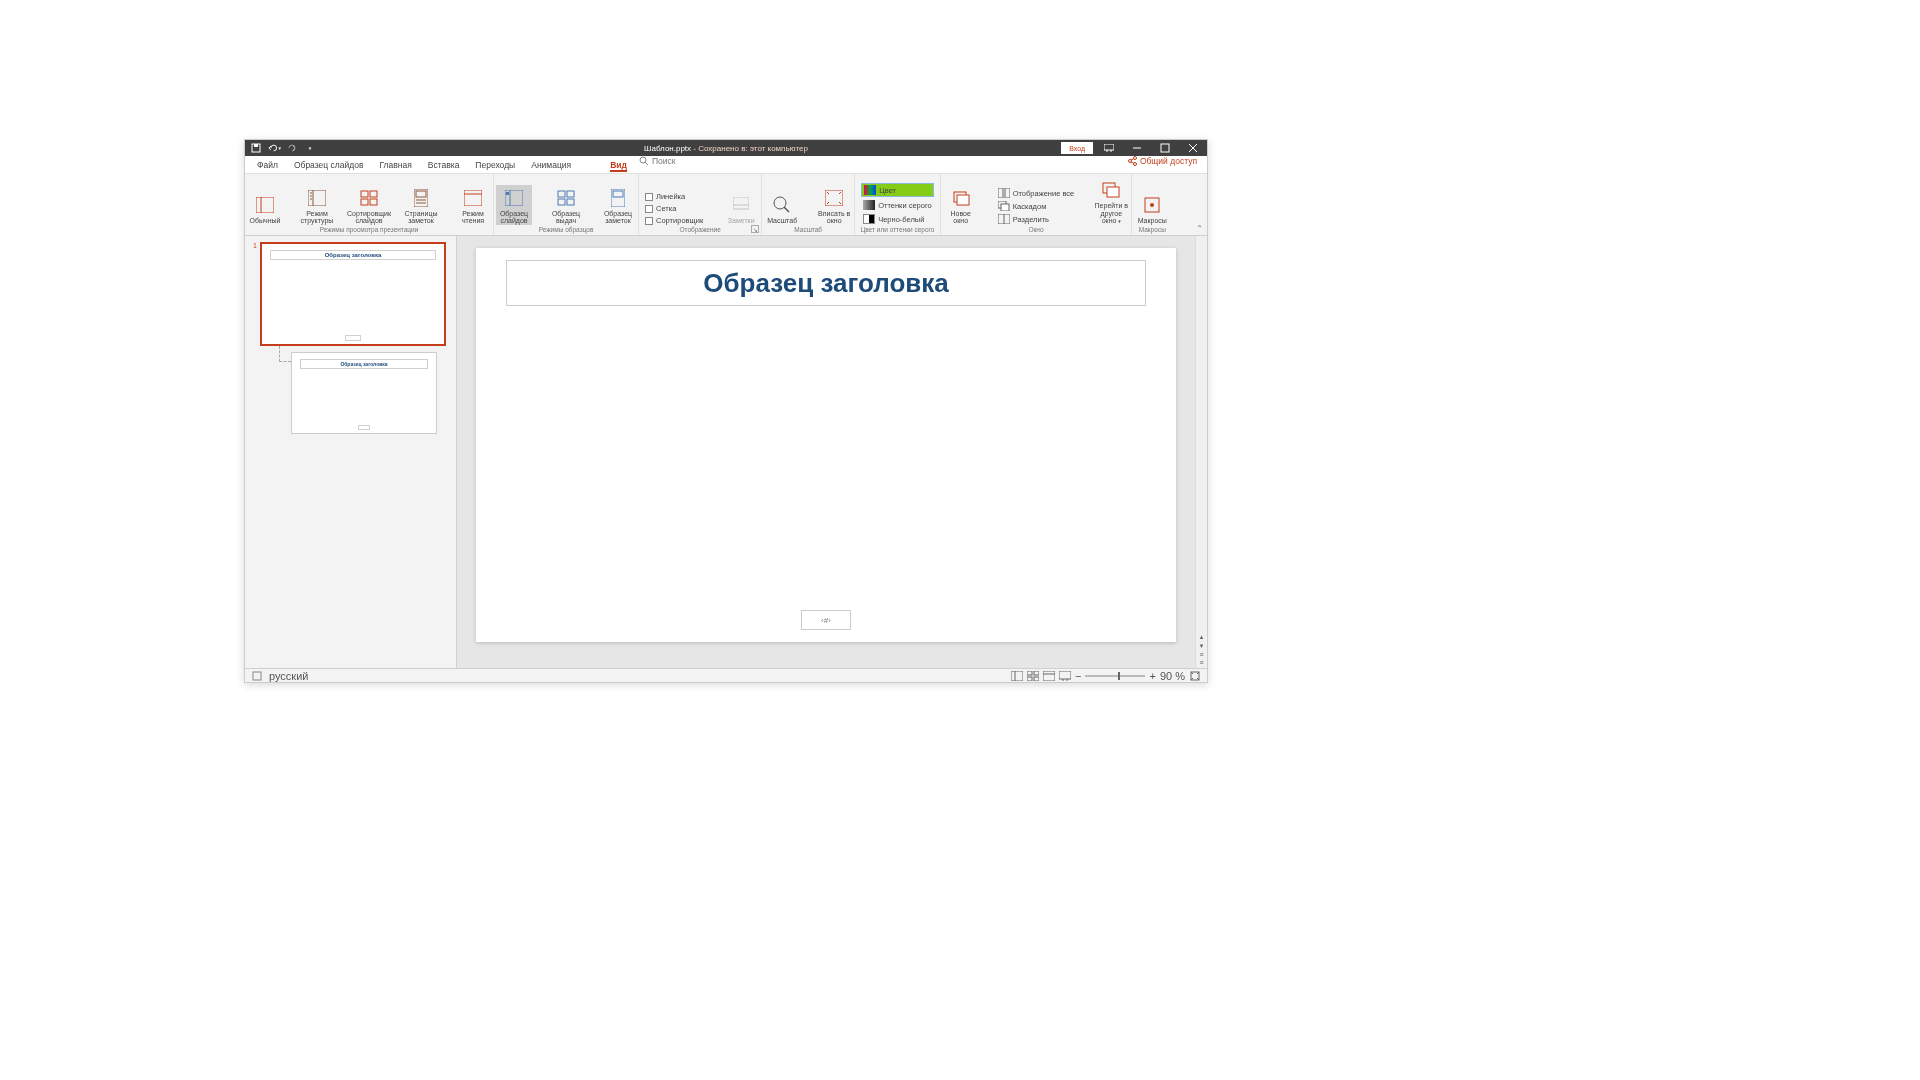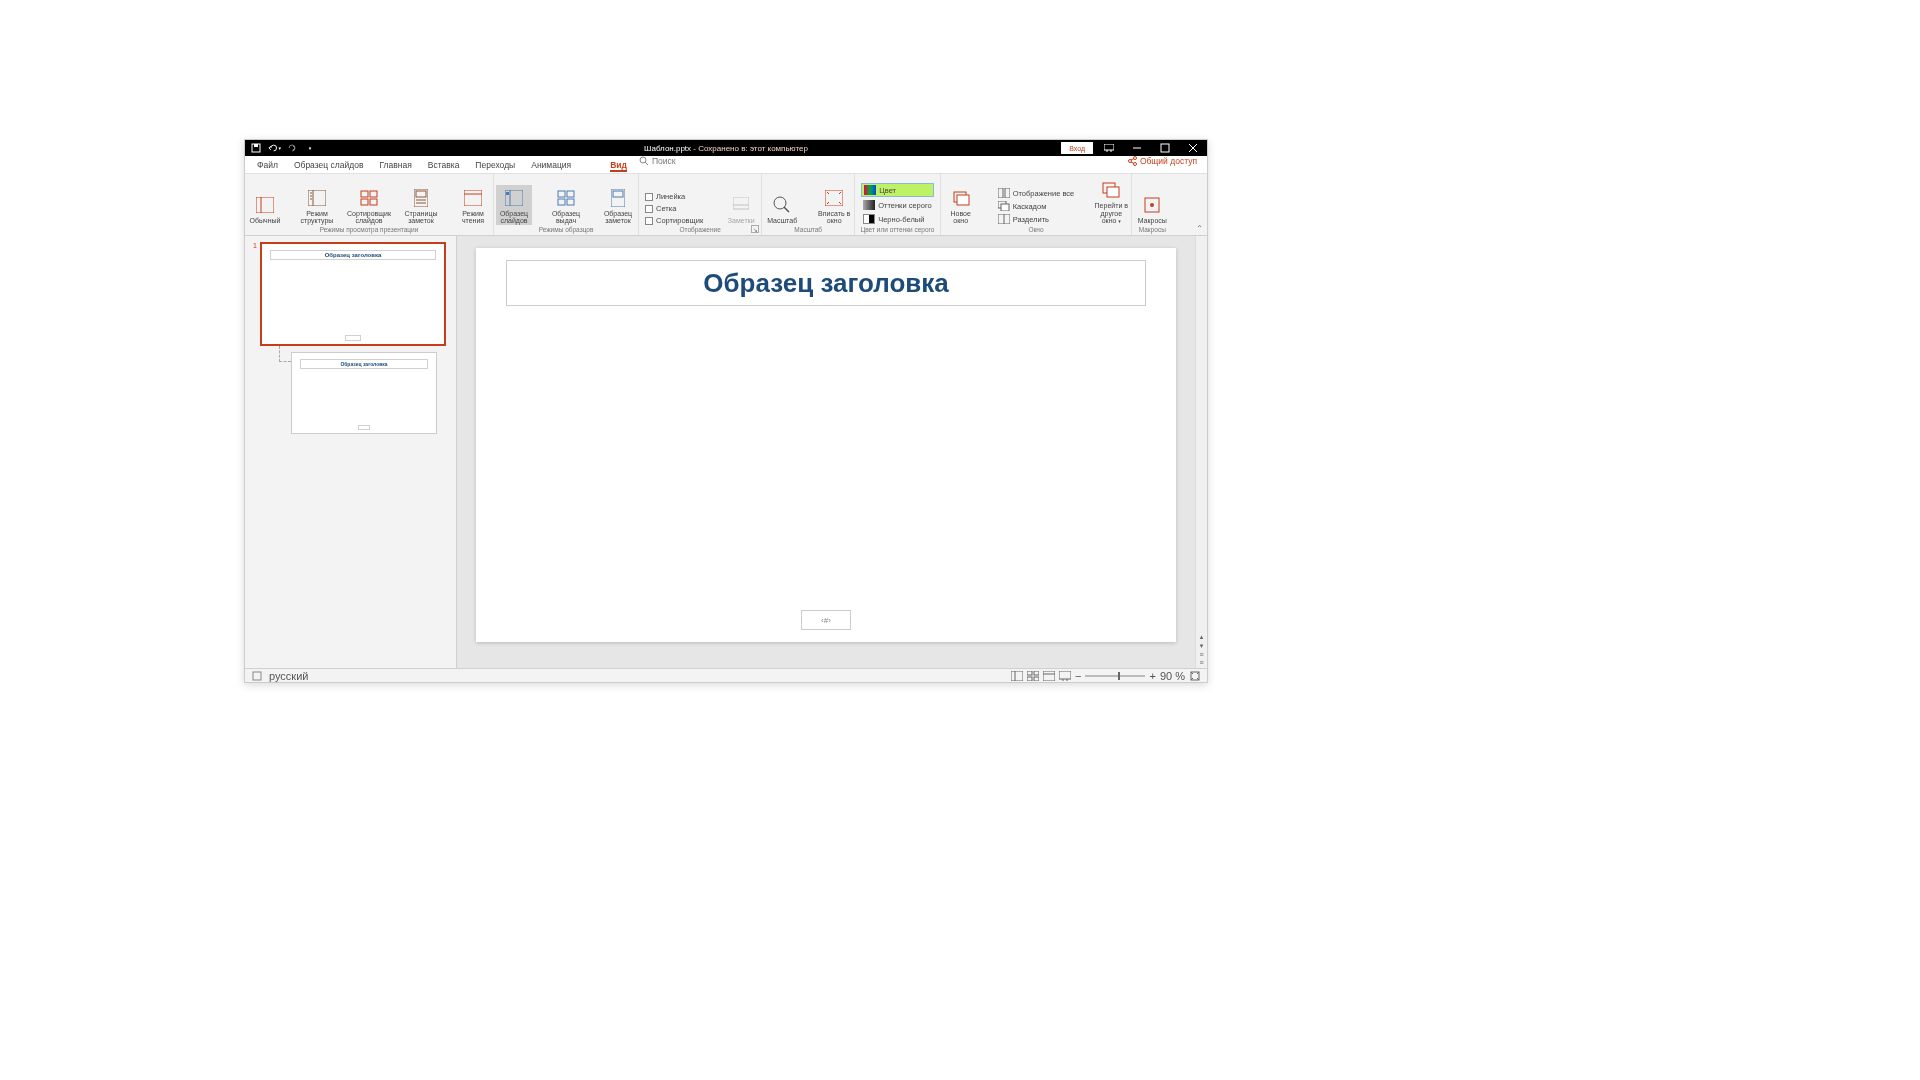--- a/index.html
+++ b/index.html
@@ -1,20 +1,20 @@
 <!DOCTYPE html>
 <html><head>
 <meta charset="utf-8">
 <style>
 * { margin: 0; padding: 0; box-sizing: border-box; font-family: "Segoe UI", Arial, sans-serif; }
 body { background: #fff; overflow: hidden; }
 .app-window { position: absolute; left: 244px; top: 139px; width: 964px; height: 544px; background: #f3f3f3; border: 1px solid #ccc; box-shadow: 0 2px 8px rgba(0,0,0,0.15); display: flex; flex-direction: column; }
 
 
-.title-bar { height: 16px; background: #000000; display: flex; align-items: center; color: #fff; font-size: 8px; position: relative; }
+.title-bar { height: 16px; background: #404040; display: flex; align-items: center; color: #fff; font-size: 8px; position: relative; }
 .title-bar-left { display: flex; align-items: center; gap: 4px; padding-left: 4px; }
 .qat-btn { width: 14px; height: 14px; display: flex; align-items: center; justify-content: center; cursor: pointer; }
 .title-text { position: absolute; left: 50%; transform: translateX(-50%); white-space: nowrap; }
 .title-text .fname { color: #fff; }
 .title-text .saved { color: #f0d0c5; }
 .title-bar-right { margin-left: auto; display: flex; align-items: center; gap: 0; }
 .login-btn { background: #fff; color: #c43e1c; padding: 1px 8px; font-size: 7px; height: 12px; display: flex; align-items: center; margin-right: 2px; }
 .win-btn { width: 28px; height: 16px; display: flex; align-items: center; justify-content: center; cursor: pointer; }
 
 
@@ -32,21 +32,21 @@
 .group-label { text-align: center; font-size: 6.5px; color: #777; padding-bottom: 2px; padding-top: 1px; }
 .big-btn { display: flex; flex-direction: column; align-items: center; justify-content: flex-start; width: 36px; padding-top: 3px; cursor: pointer; text-align: center; line-height: 1.1; }
 .big-btn.selected { background: #d0d0d0; }
 .big-btn .icon-slot { height: 20px; display: flex; align-items: center; justify-content: center; margin-bottom: 2px; }
 .big-btn .label { font-size: 7px; }
 .check-list { display: flex; flex-direction: column; gap: 3px; padding: 3px 4px 0 4px; }
 .check-item { display: flex; align-items: center; gap: 3px; font-size: 7.5px; cursor: pointer; }
 .checkbox { width: 8px; height: 8px; border: 1px solid #888; background: #fff; }
 .color-list { display: flex; flex-direction: column; gap: 2px; padding: 2px 4px 0 4px; }
 .color-item { display: flex; align-items: center; gap: 3px; font-size: 7.5px; cursor: pointer; padding: 1px 2px; }
-.color-item.sel { background: #bef264; border: 1px solid #8ab9e0; }
+.color-item.sel { background: #84cc16; border: 1px solid #8ab9e0; }
 .color-swatch { width: 12px; height: 10px; }
 .small-btn-col { display: flex; flex-direction: column; gap: 1px; padding-top: 2px; }
 .small-btn { display: flex; align-items: center; gap: 3px; font-size: 7.5px; padding: 1px 3px; cursor: pointer; }
 .dialog-launcher { position: absolute; right: 2px; bottom: 2px; width: 8px; height: 8px; border: 1px solid #aaa; font-size: 6px; display: flex; align-items: center; justify-content: center; color: #666; }
 
 
 .work-area { flex: 1; display: flex; background: #e6e6e6; overflow: hidden; }
 .thumb-panel { width: 212px; background: #f3f3f3; border-right: 1px solid #d0d0d0; padding: 6px 4px; overflow-y: auto; }
 .thumb-wrap { display: flex; align-items: flex-start; gap: 3px; margin-bottom: 6px; }
 .thumb-num { font-size: 7px; color: #c43e1c; width: 8px; text-align: right; }

